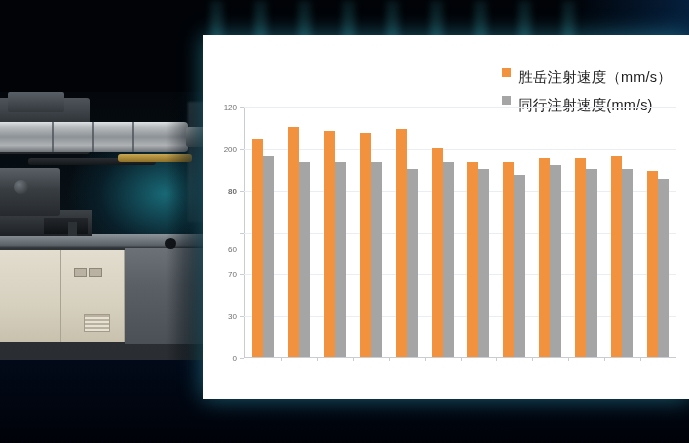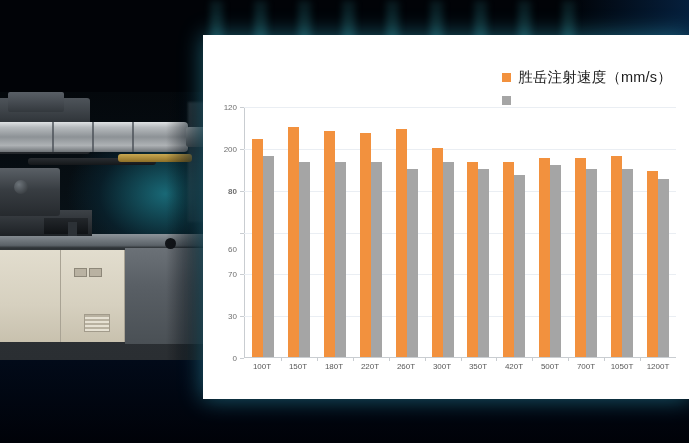--- a/index.html
+++ b/index.html
@@ -98,21 +98,21 @@
     background:linear-gradient(270deg,rgba(0,4,10,.92) 0%,rgba(0,4,10,0) 100%);}
 
   
   .panel{
     position:absolute;left:203px;top:35px;width:486px;height:364px;
     background:#ffffff;
     box-shadow:0 0 22px rgba(60,200,230,.45);
   }
 
   .legend{position:absolute;right:17px;top:33px;text-align:left;}
-  .legend-row{display:flex;align-items:center;margin-bottom:9px;white-space:nowrap;}
+  .legend-row{display:flex;margin-bottom:9px;white-space:nowrap;}
   .lg-sq{width:9px;height:9px;margin-right:7px;display:inline-block;flex:0 0 auto;}
   .lg-txt{font-size:14.5px;color:#1b1b1b;letter-spacing:.2px;}
 
   .plot{position:absolute;left:41px;top:72px;width:432px;height:251px;}
   .grid-line{position:absolute;left:0;width:100%;height:1px;background:#eaeef3;}
   .axis-y{position:absolute;left:0;top:0;width:1px;height:251px;background:#c9cdd1;}
   .axis-x{position:absolute;left:0;bottom:0;width:432px;height:1px;background:#c9cdd1;}
   .tick-y{position:absolute;left:-4px;width:4px;height:1px;background:#c9cdd1;}
   .ylab{position:absolute;right:calc(100% + 7px);transform:translateY(-50%);
         font-size:8px;color:#6f6f6f;white-space:nowrap;}
@@ -170,20 +170,21 @@
 
   <div class="panel">
 
     <div class="legend">
       <div class="legend-row">
         <span class="lg-sq" style="background: rgb(242, 145, 62);"></span>
         <span class="lg-txt">胜岳注射速度（mm/s）</span>
       </div>
       <div class="legend-row">
         <span class="lg-sq" style="background: rgb(165, 165, 165);"></span>
+        <span class="lg-txt">同行注射速度(mm/s)</span>
       </div>
     </div>
 
     <div class="plot">
       <div class="axis-y"></div>
       <div class="axis-x"></div>
       <div id="gridlines">
           <div class="tick-y" style="top: 251px;"></div>
           <div class="ylab" style="top: 251px;">0</div>
           <div class="grid-line" style="top: 209.167px;"></div>
@@ -261,29 +262,15 @@
             <div class="tick-x" style="left: 0px;"></div>
           </div>
           <div class="group">
             <div class="bar a" title="胜岳注射速度（mm/s） 1200T: 89" style="background: rgb(242, 145, 62); height: 186.158px;"></div>
             <div class="bar b" title="同行注射速度(mm/s) 1200T: 85" style="background: rgb(165, 165, 165); height: 177.792px;"></div>
             <div class="tick-x" style="left: 0px;"></div>
           </div>
         </div>
     </div>
 
-    <div class="xlabels" id="xlabels">
-        <div class="xlab">100T</div>
-        <div class="xlab">150T</div>
-        <div class="xlab">180T</div>
-        <div class="xlab">220T</div>
-        <div class="xlab">260T</div>
-        <div class="xlab">300T</div>
-        <div class="xlab">350T</div>
-        <div class="xlab">420T</div>
-        <div class="xlab">500T</div>
-        <div class="xlab">700T</div>
-        <div class="xlab">1050T</div>
-        <div class="xlab">1200T</div>
-      </div>
 
   </div>
 </div>
 
 </body></html>

